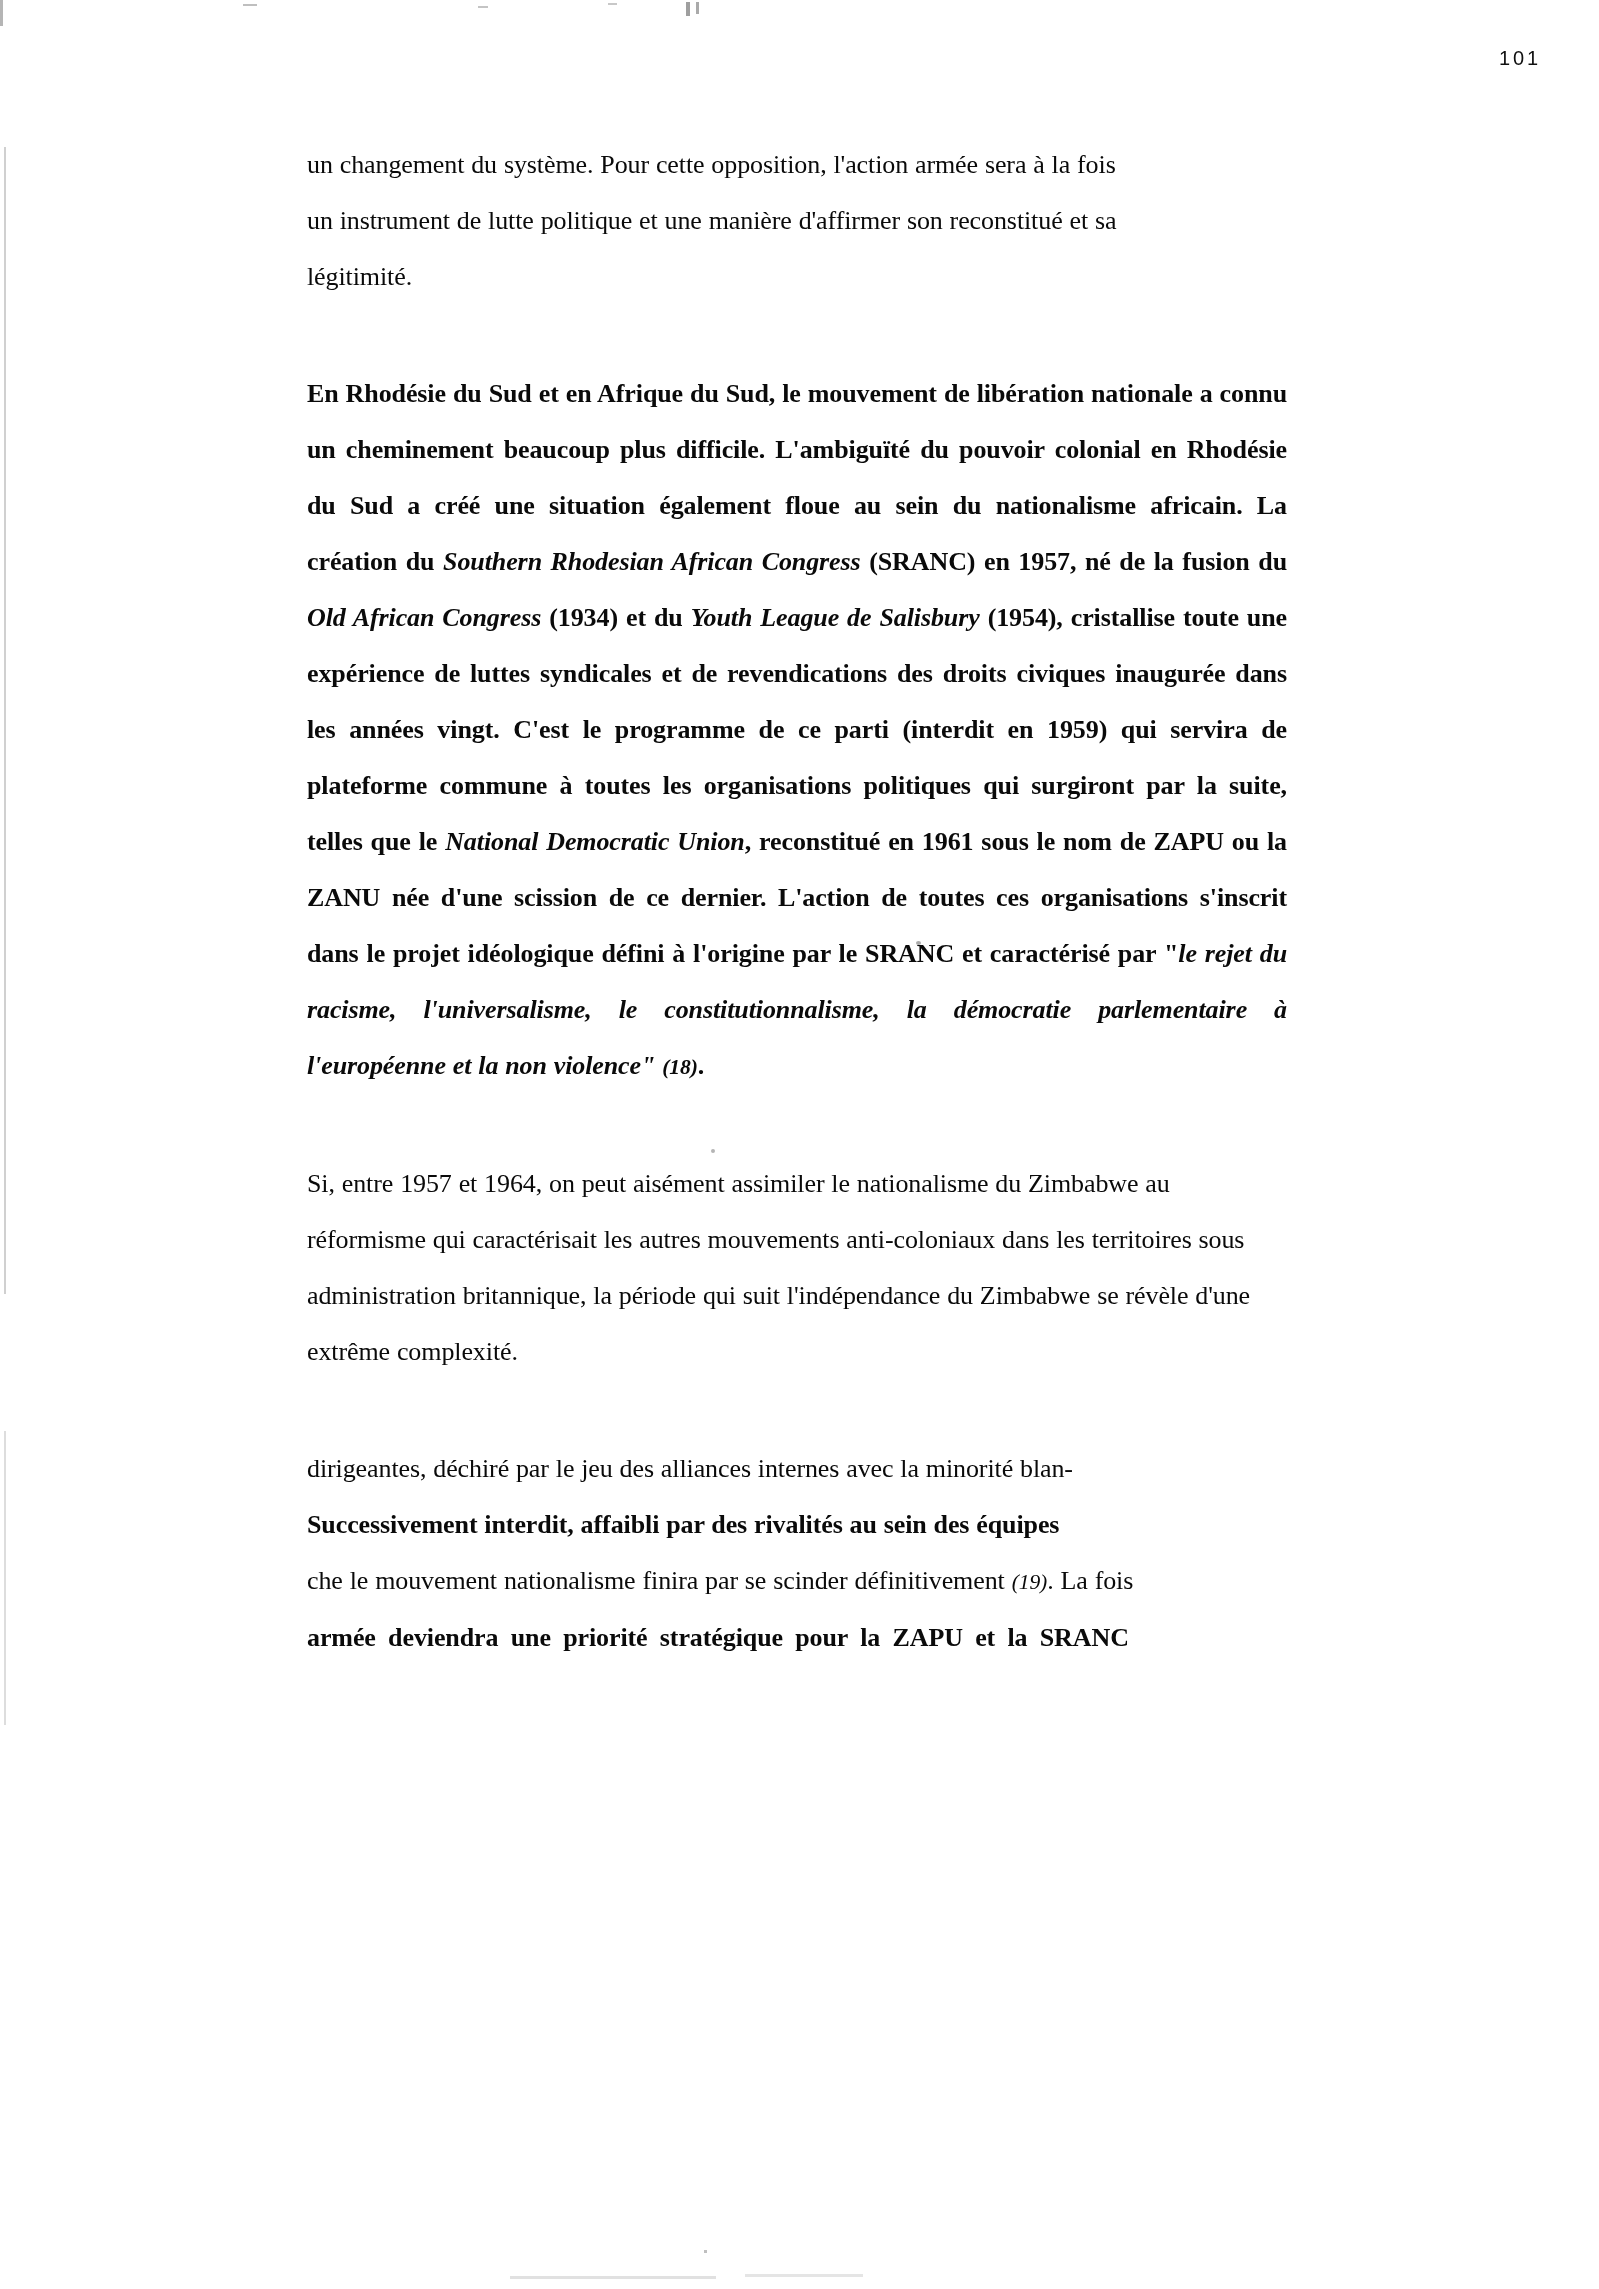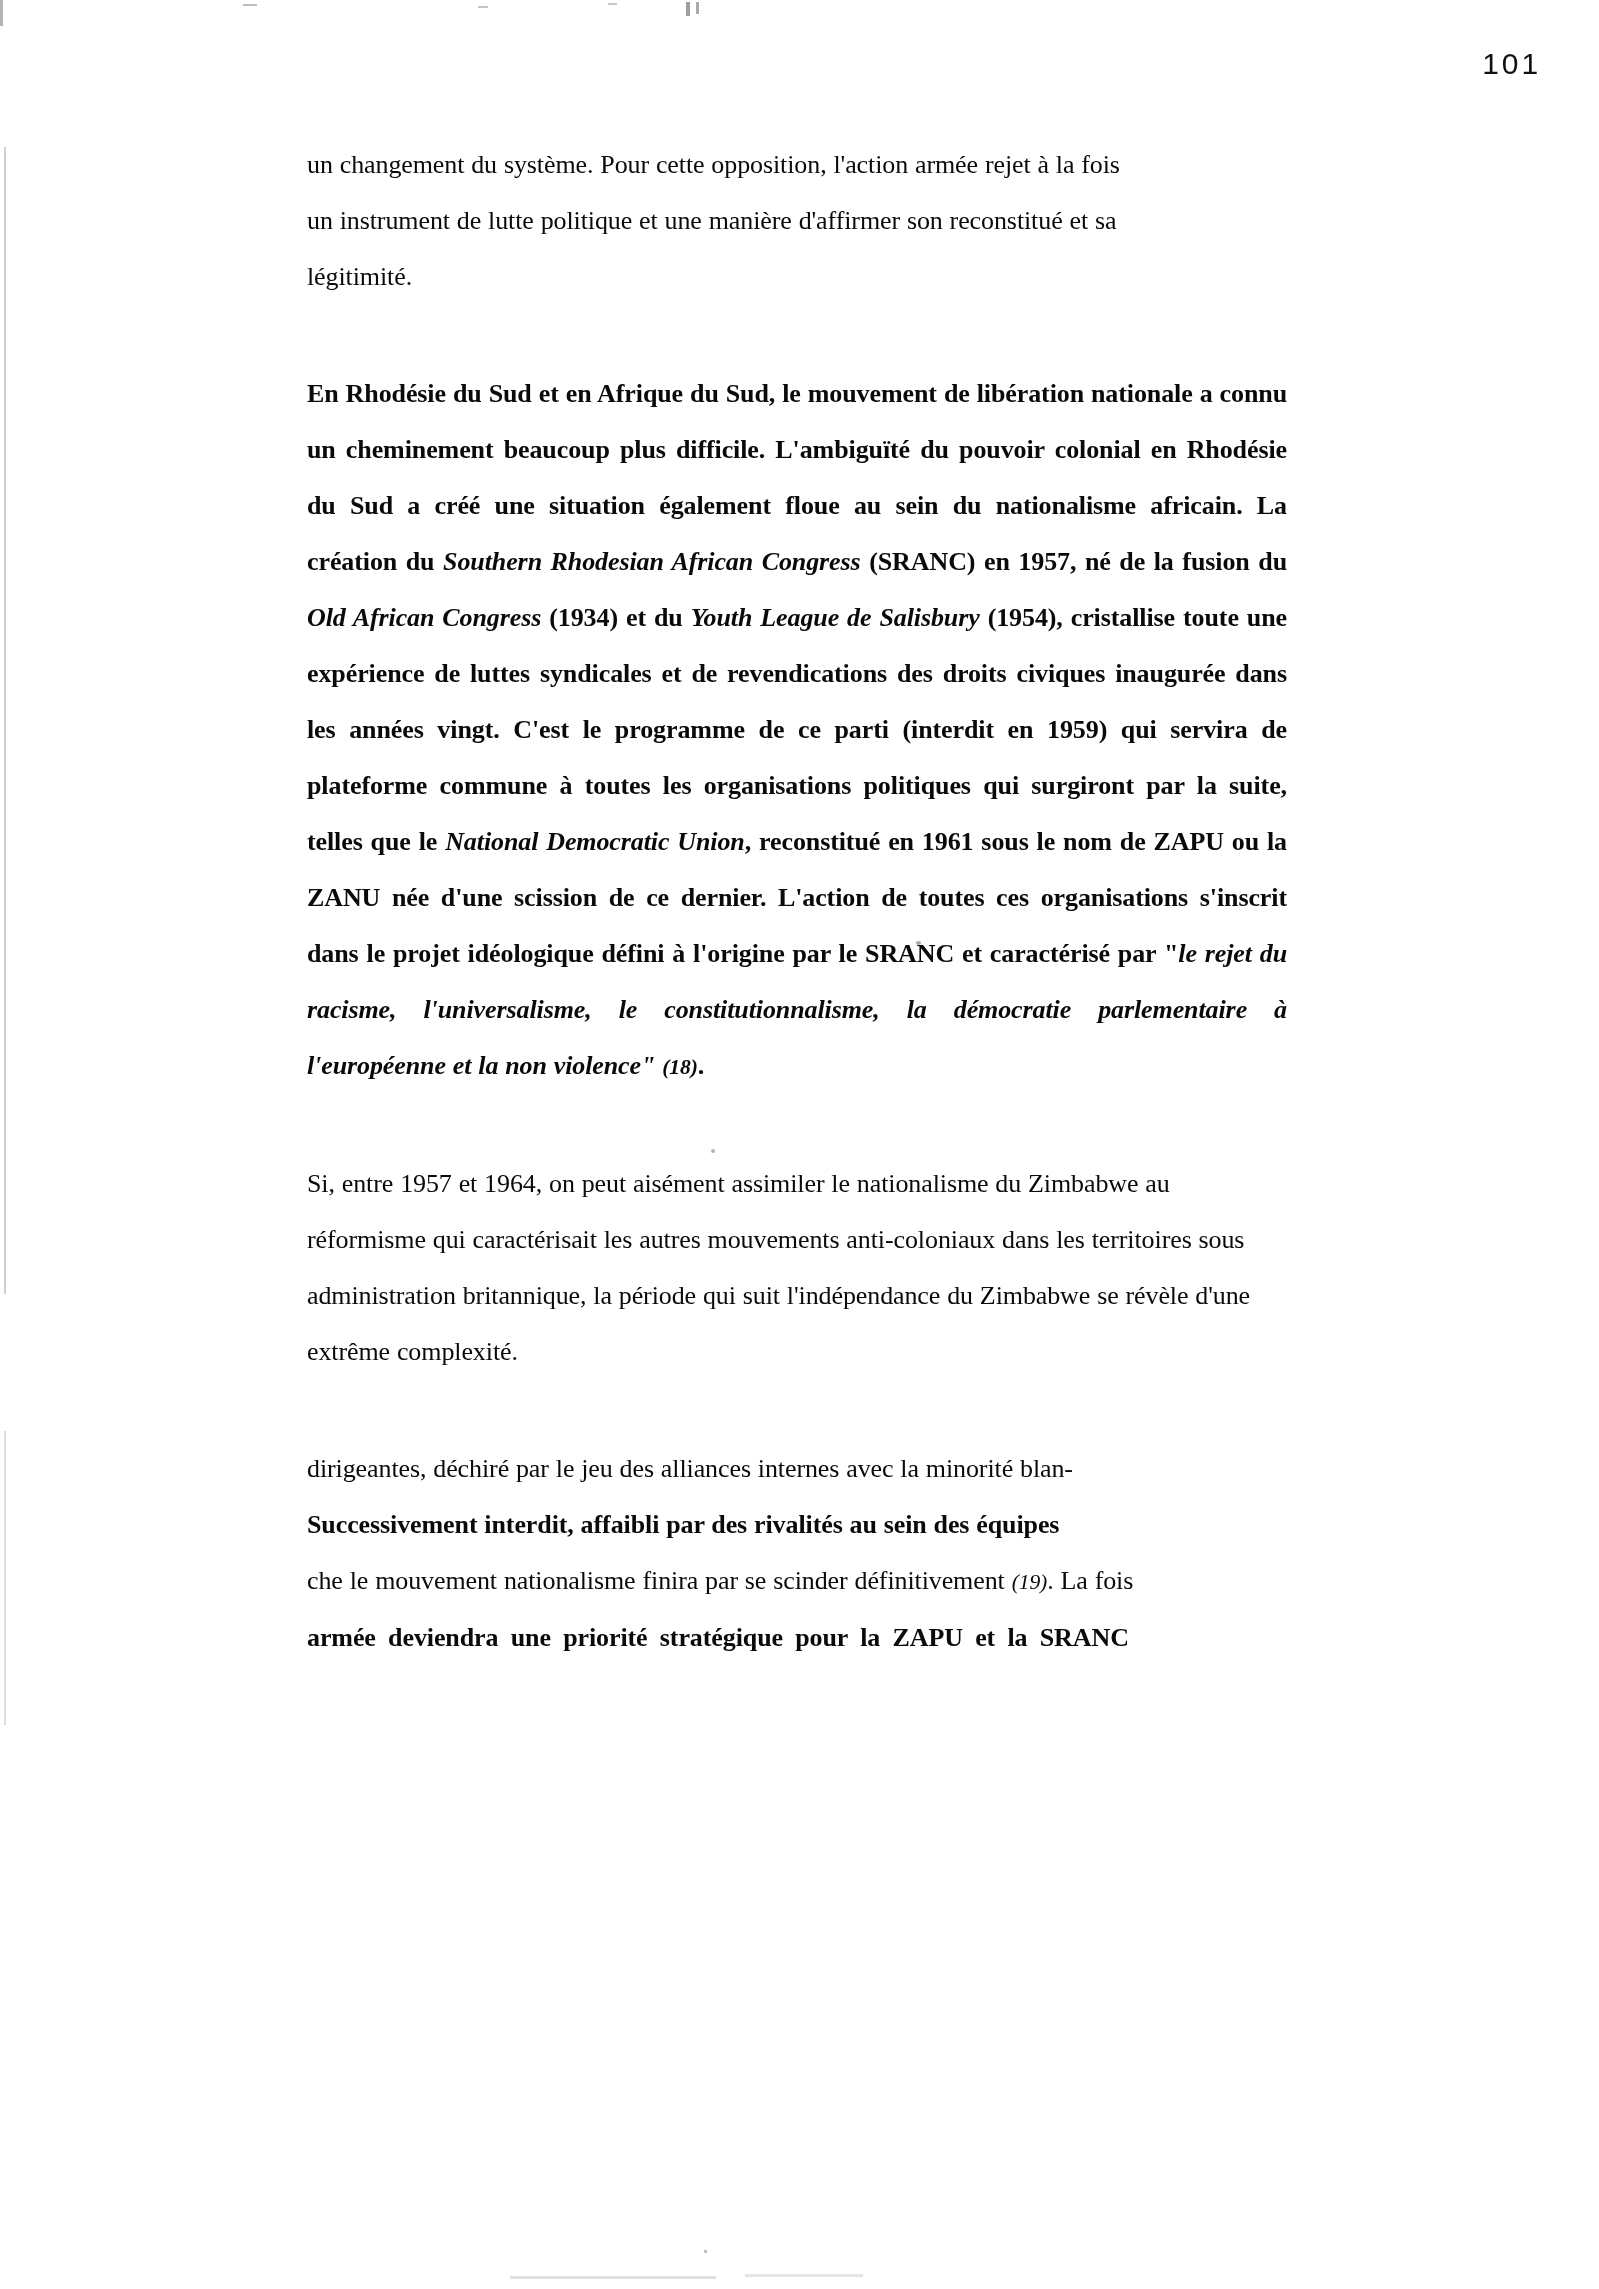--- a/index.html
+++ b/index.html
@@ -40,21 +40,21 @@
   .bottom-smudge   { left: 510px; top: 2276px; width: 206px; height: 2.9px; opacity: .14; }
   .bottom-smudge2  { left: 745px; top: 2274px; width: 118px; height: 2.9px; opacity: .12; }
 
   
   .folio {
     position: absolute;
     top: 47px;
     left: 0;
     width: 1541px;
     text-align: right;
-    font-size: 30px;
+    font-size: 20px;
     letter-spacing: 2.9px;
     font-family: "Liberation Sans", "DejaVu Sans", sans-serif;
     color: #111;
   }
 
   
   .body {
     position: absolute;
     left: 307px;
     top: 137px;
@@ -101,21 +101,21 @@
   <div class="artifact speck-b"></div>
   <div class="artifact speck-c"></div>
   <div class="artifact bottom-smudge"></div>
   <div class="artifact bottom-smudge2"></div>
 
   <div class="folio">101</div>
 
   <div class="body">
 
     <p class="para left">
-      <span>un changement du système. Pour cette opposition, l'action armée rejet à la fois</span><br>
+      <span>un changement du système. Pour cette opposition, l'action armée sera à la fois</span><br>
       <span>un instrument de lutte politique et une manière d'affirmer son reconstitué et sa</span><br>
       <span>légitimité.</span>
     </p>
 
     <div class="gap-lg"></div>
 
     <p class="para justify"><span>En Rhodésie du Sud et en Afrique du Sud, le mouvement de libération nationale a connu un cheminement beaucoup plus difficile. L'ambiguïté du pouvoir colonial en Rhodésie du Sud a créé une situation également floue au sein du nationalisme africain. La création du </span><i>Southern Rhodesian African Congress</i><span> (SRANC) en 1957, né de la fusion du </span><i>Old African Congress</i><span> (1934) et du </span><i>Youth League de Salisbury</i><span> (1954), cristallise toute une expérience de luttes syndicales et de revendications des droits civiques inaugurée dans les années vingt. C'est le programme de ce parti (interdit en 1959) qui servira de plateforme commune à toutes les organisations politiques qui surgiront par la suite, telles que le </span><i>National Democratic Union</i><span>, reconstitué en 1961 sous le nom de ZAPU ou la ZANU née d'une scission de ce dernier. L'action de toutes ces organisations s'inscrit dans le projet idéologique défini à l'origine par le SRANC et caractérisé par </span><span>"</span><i>le rejet du racisme, l'universalisme, le constitutionnalisme, la démocratie parlementaire à l'européenne et la non violence"</i><span>&nbsp;</span><span class="note">(18)</span><span>.</span></p>
 
     <div class="gap-lg"></div>
 

